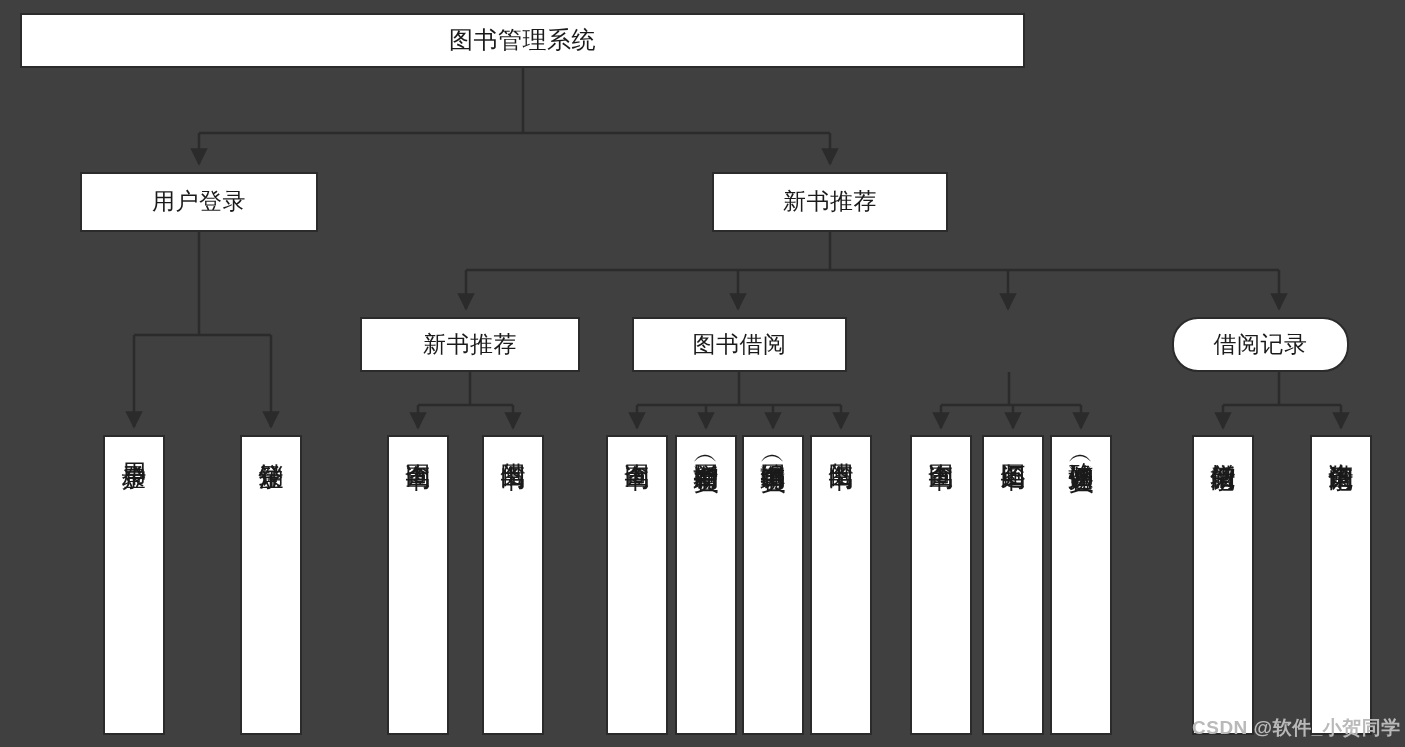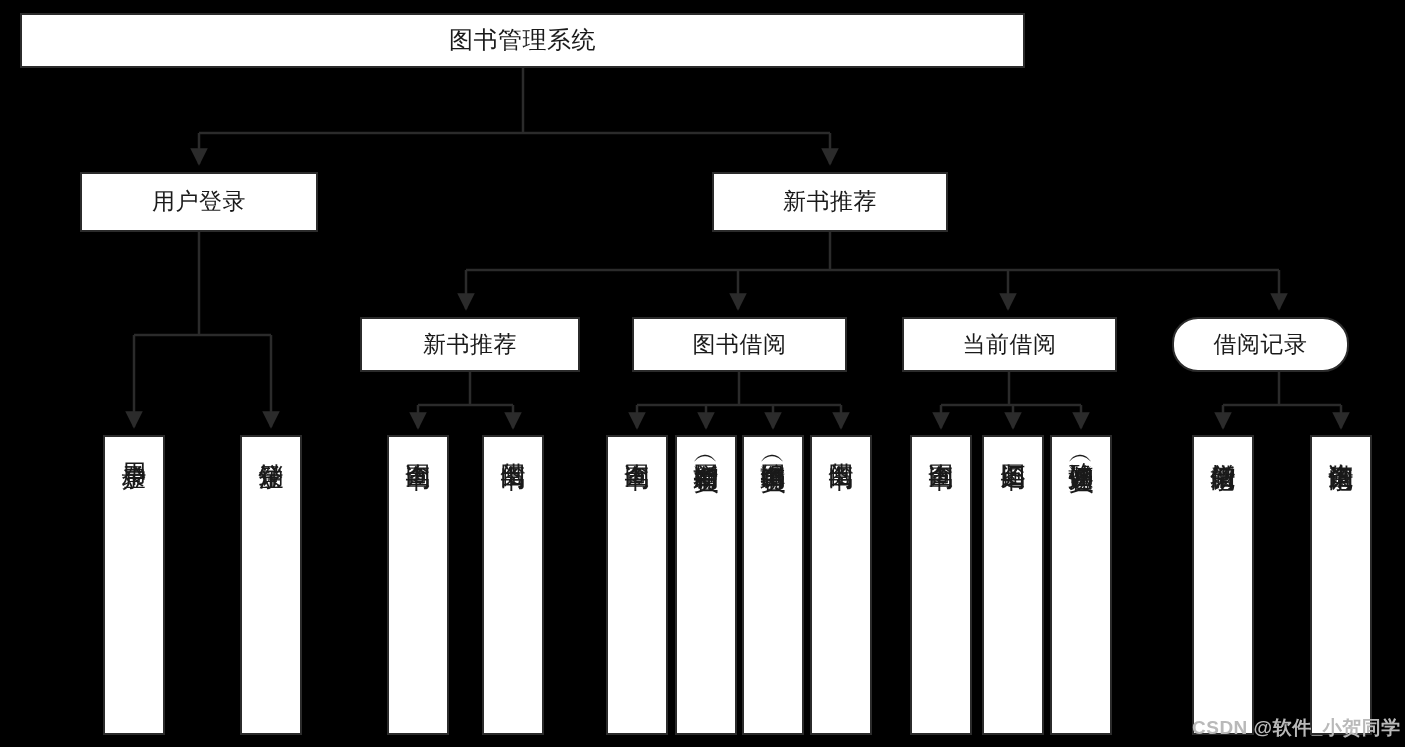--- a/index.html
+++ b/index.html
@@ -7,21 +7,21 @@
     padding: 0;
     background: #ffffff;
   }
   body {
     font-family: "Liberation Sans", "DejaVu Sans", sans-serif;
   }
   #canvas {
     position: relative;
     width: 1405px;
     height: 747px;
-    background: #000000;
+    background: #404040;
     overflow: hidden;
   }
   #svg-layer {
     position: absolute;
     left: 0;
     top: 0;
     width: 1405px;
     height: 747px;
   }
   .node {
@@ -131,23 +131,20 @@
   <div class="node horizontal" style="left:712px; top:172px; width:236px; height:60px;">
     <span class="node-label">新书推荐</span>
   </div>
 
   <div class="node horizontal" style="left:360px; top:317px; width:220px; height:55px;">
     <span class="node-label">新书推荐</span>
   </div>
   <div class="node horizontal" style="left:632px; top:317px; width:215px; height:55px;">
     <span class="node-label">图书借阅</span>
   </div>
-  <div class="node horizontal" style="left:902px; top:317px; width:215px; height:55px;">
-    <span class="node-label">当前借阅</span>
-  </div>
   <div class="node horizontal" style="left:1172px; top:317px; width:177px; height:55px;border-radius:26px;">
     <span class="node-label">借阅记录</span>
   </div>
 
   <div class="node vertical" style="left:103px; top:435px; width:62px; height:300px;">
     <span class="node-label">用户登录</span>
   </div>
   <div class="node vertical" style="left:240px; top:435px; width:62px; height:300px;">
     <span class="node-label">注销登录</span>
   </div>

